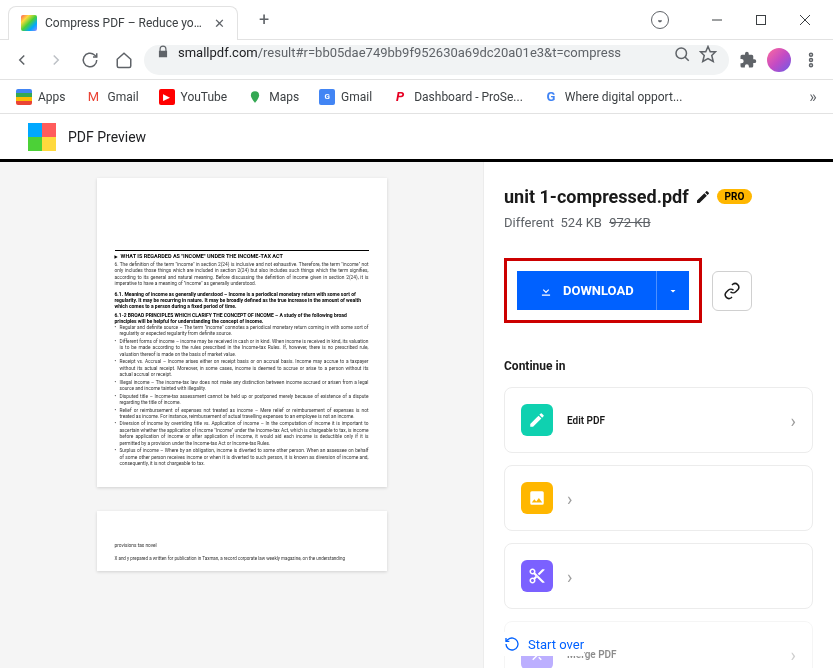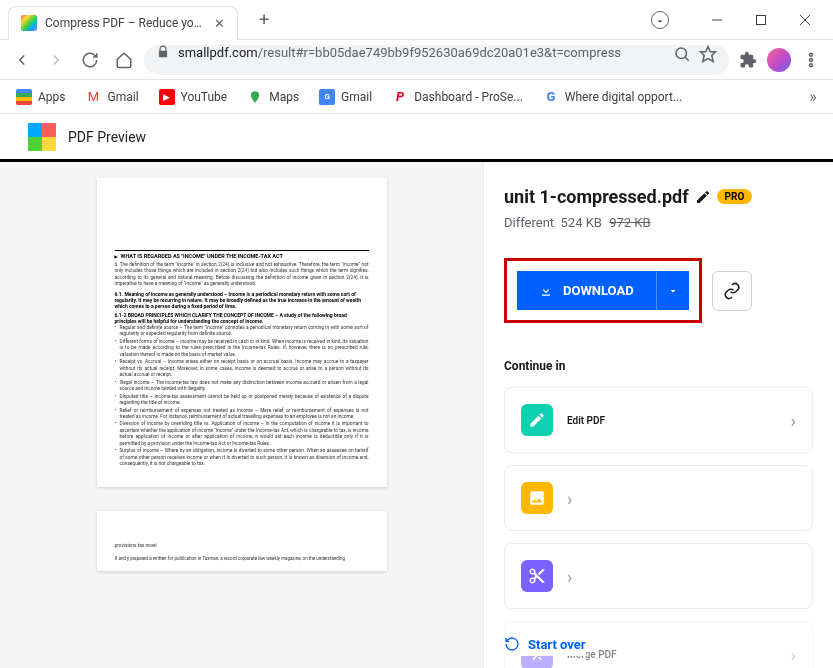--- a/index.html
+++ b/index.html
@@ -75,21 +75,21 @@
     .continue-lab { font-size: 12px; font-weight: 700; color: #1a1a1a; margin-bottom: 14px; }
     .action-card { display: flex; align-items: center; gap: 14px; padding: 16px; border: 1px solid #ececec; border-radius: 8px; margin-bottom: 12px; cursor: pointer; }
     .action-icon { width: 32px; height: 32px; border-radius: 6px; display: flex; align-items: center; justify-content: center; color: #fff; flex-shrink: 0; }
     .action-icon svg { width: 18px; height: 18px; fill: #fff; }
     .action-label { flex: 1; font-size: 10px; font-weight: 600; color: #1a1a1a; }
     .action-card .chev { color: #9e9e9e; font-size: 18px; }
     .ic-edit { background: #0fd1b0; }
     .ic-jpg { background: #ffb700; }
     .ic-split { background: #7b61ff; }
     .ic-merge { background: #7b61ff; }
-    .startover { position: absolute; bottom: 12px; left: 20px; display: flex; align-items: center; gap: 8px; color: #0061ff; font-size: 13px; cursor: pointer; background: #fff; padding: 4px 0; font-weight: bold; }
+    .startover { position: absolute; bottom: 12px; left: 20px; display: flex; align-items: center; gap: 8px; color: #0061ff; font-size: 13px; cursor: pointer; background: #fff; padding: 4px 0; }
     .startover svg { width: 16px; height: 16px; stroke: #0061ff; fill: none; stroke-width: 2; }
   </style>
 </head>
 <body>
 
 <div class="titlebar">
   <div class="tab">
     <div class="favicon"></div>
     <div class="tab-title">Compress PDF – Reduce your PD</div>
     <div class="tab-close">✕</div>

